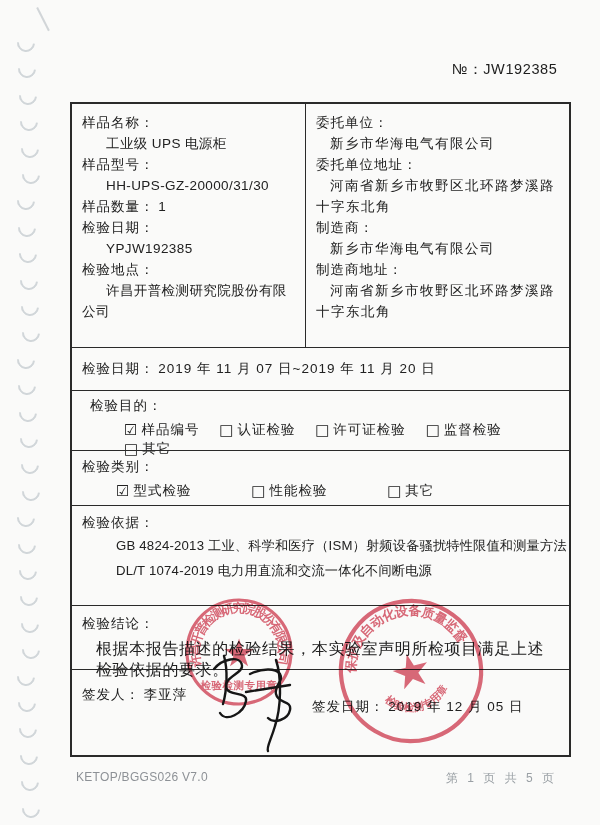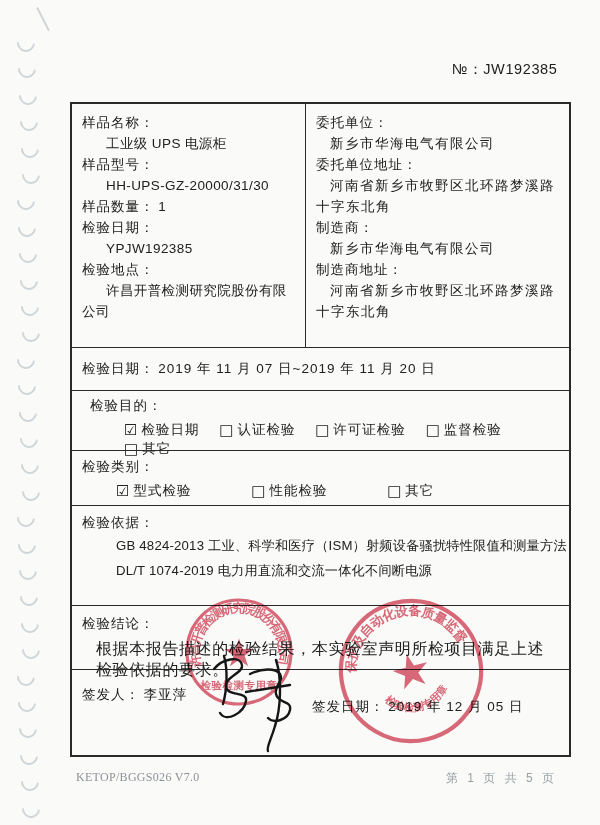--- a/index.html
+++ b/index.html
@@ -55,21 +55,21 @@
   .concl-text{margin:6px 10px 0 14px; letter-spacing:.6px; font-size:16px;}
   .issuer{position:absolute; left:10px; top:16px;}
   .issue-date{position:absolute; left:240px; top:28px;}
   .name-val,.date-val,.inline-val{font-weight:400; letter-spacing:1px;}
   .remark-val{margin-left:10px;}
   
   .stamp{position:absolute; mix-blend-mode:multiply; opacity:.82;}
   .stamp-left{left:183px; top:596px; width:112px; height:112px;}
   .stamp-right{left:336px; top:597px; width:150px; height:148px; transform:rotate(-14deg);}
   .signature{position:absolute; left:198px; top:642px; width:122px; height:112px;}
-  .footer-left{position:absolute; left:76px; top:770px; font-size:12px; color:#8d9196; letter-spacing:.3px;font-family:Liberation Serif, serif;}
+  .footer-left{position:absolute; left:76px; top:770px; font-size:12px; color:#8d9196; letter-spacing:.3px;}
   .footer-right{position:absolute; right:43px; top:770px; font-size:12px; color:#9aa0a5; letter-spacing:3px;}
 </style>
 </head>
 <body>
 
 <div class="page">
 
   <div id="coils">
       <div class="coil" style="left: 17px; top: 34px;"></div>
       <div class="coil" style="left: 18px; top: 60.4px;"></div>
@@ -152,21 +152,21 @@
     </div>
 
     <div class="sec s2">
       <span class="lbl">检验日期：</span>
       <span class="inline-val">2019 年 11 月 07 日~2019 年 11 月 20 日</span>
     </div>
 
     <div class="sec s3">
       <span class="lbl">检验目的：</span>
       <div class="opts">
-        <span class="opt"><span class="cb">☑</span><span>检验日期</span></span>
+        <span class="opt"><span class="cb">☑</span><span>样品编号</span></span>
         <span class="opt"><span class="cb">□</span><span>认证检验</span></span>
         <span class="opt"><span class="cb">□</span><span>许可证检验</span></span>
         <span class="opt"><span class="cb">□</span><span>监督检验</span></span>
         <span class="opt"><span class="cb">□</span><span>其它</span></span>
       </div>
     </div>
 
     <div class="sec s4">
       <span class="lbl">检验类别：</span>
       <div class="opts">

